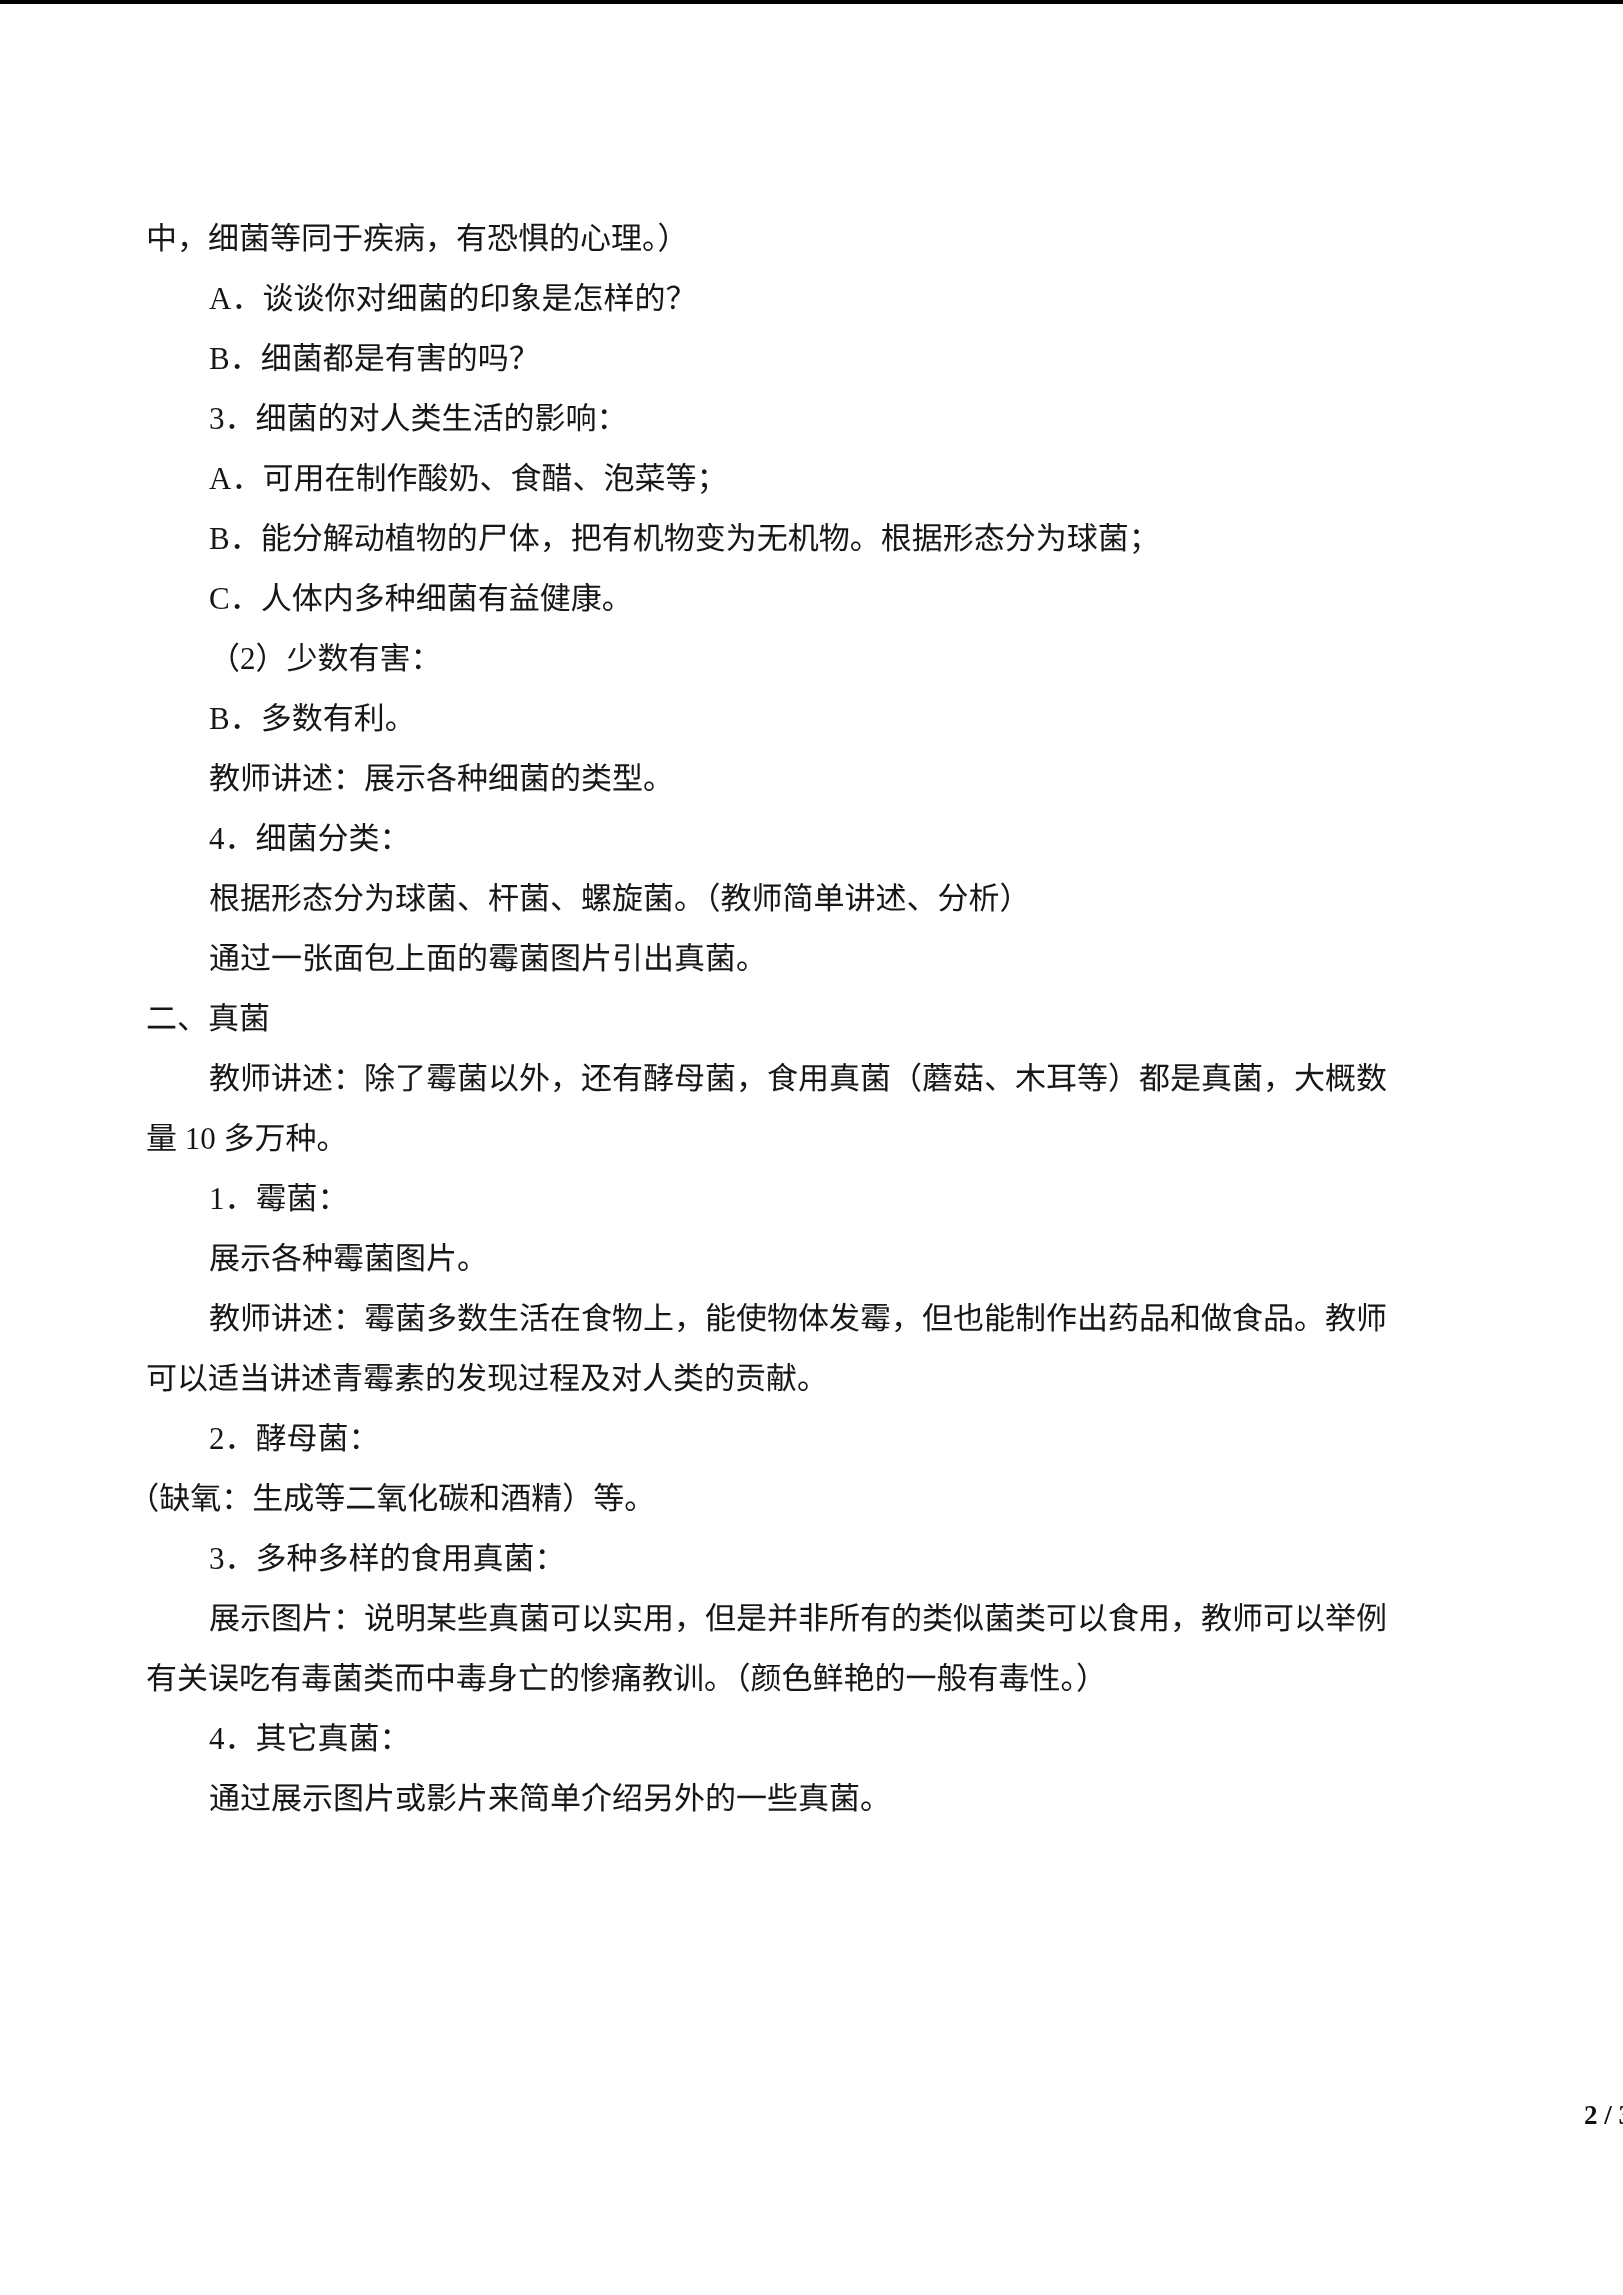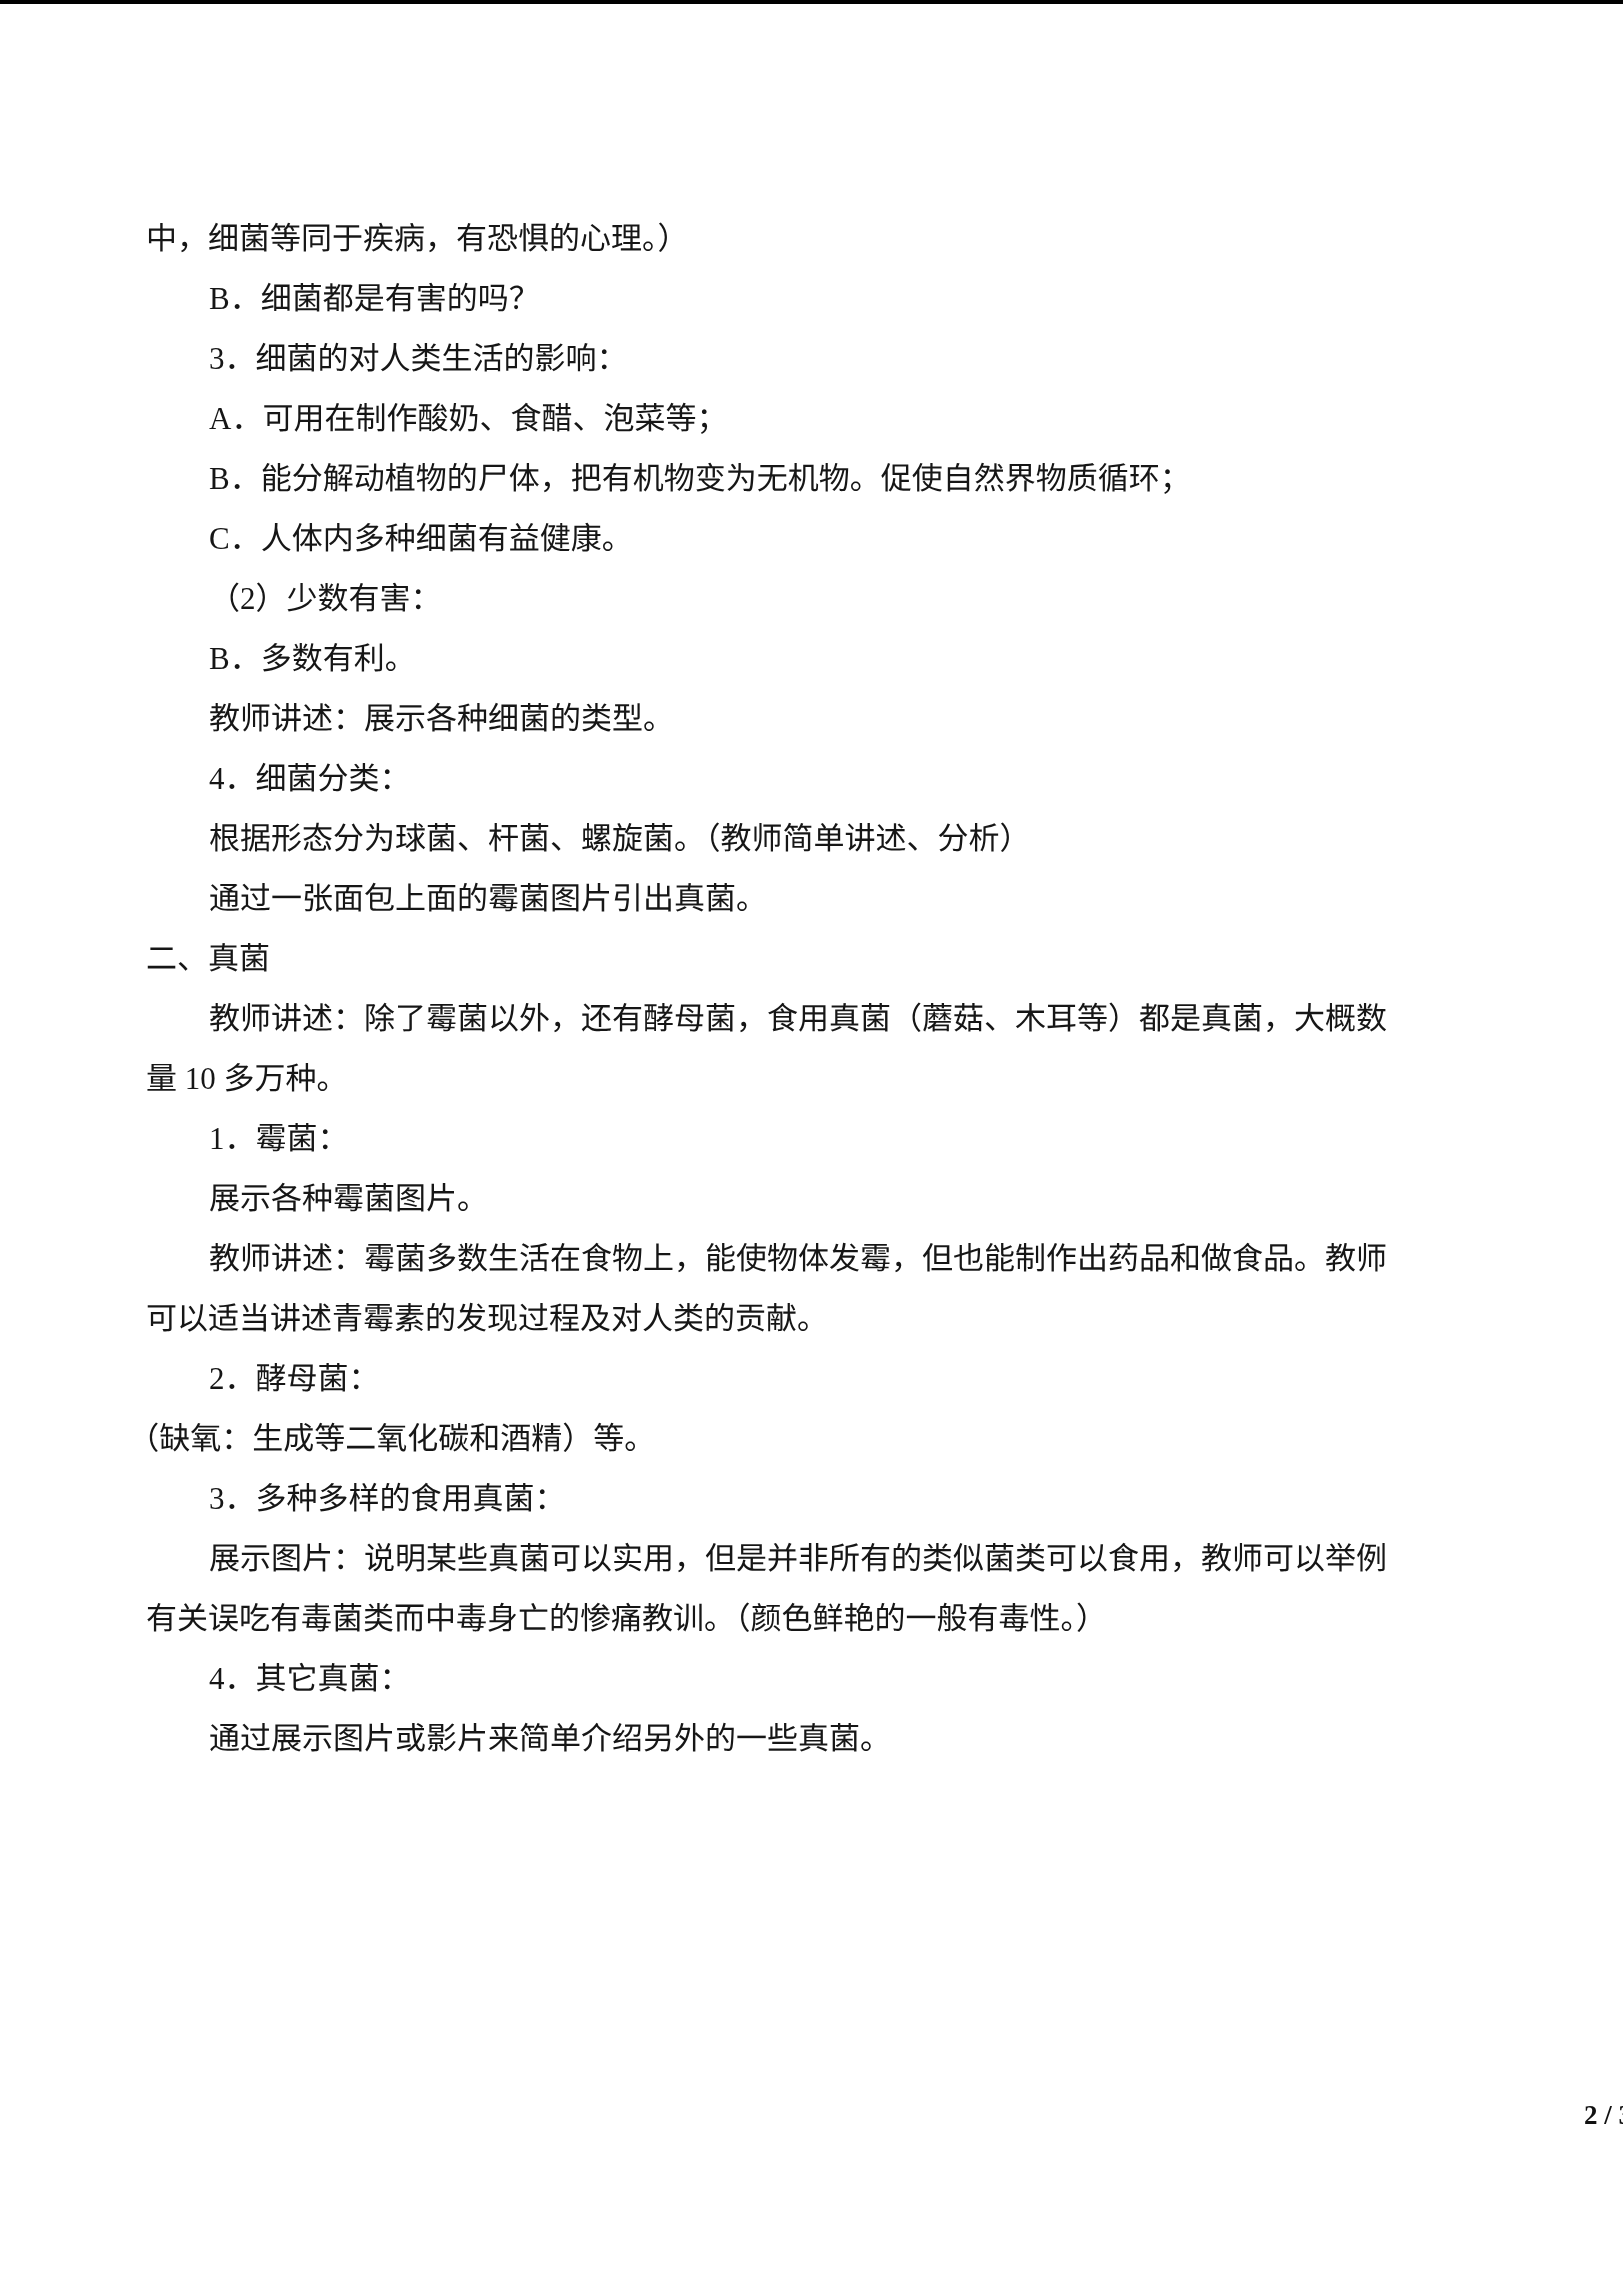--- a/index.html
+++ b/index.html
@@ -65,24 +65,25 @@
   }
 </style>
 </head>
 <body>
 
 <div class="page" style="background: rgb(255, 255, 255); padding-left: 9px;">
   <div class="top-bar" style="background: rgb(0, 0, 0);"></div>
   <div class="right-edge-line" style="background: rgb(0, 0, 0);"></div>
   <div class="doc-body">
       <div class="line">中，细菌等同于疾病，有恐惧的心理。）</div>
+      <div class="line indent">A．谈谈你对细菌的印象是怎样的？</div>
       <div class="line indent">B．细菌都是有害的吗？</div>
       <div class="line indent">3．细菌的对人类生活的影响：</div>
       <div class="line indent">A．可用在制作酸奶、食醋、泡菜等；</div>
-      <div class="line indent">B．能分解动植物的尸体，把有机物变为无机物。促使自然界物质循环；</div>
+      <div class="line indent">B．能分解动植物的尸体，把有机物变为无机物。根据形态分为球菌；</div>
       <div class="line indent">C．人体内多种细菌有益健康。</div>
       <div class="line indent">（2）少数有害：</div>
       <div class="line indent">B．多数有利。</div>
       <div class="line indent">教师讲述：展示各种细菌的类型。</div>
       <div class="line indent">4．细菌分类：</div>
       <div class="line indent">根据形态分为球菌、杆菌、螺旋菌。（教师简单讲述、分析）</div>
       <div class="line indent">通过一张面包上面的霉菌图片引出真菌。</div>
       <div class="line">二、真菌</div>
       <div class="line indent">教师讲述：除了霉菌以外，还有酵母菌，食用真菌（蘑菇、木耳等）都是真菌，大概数</div>
       <div class="line">量 10 多万种。</div>

